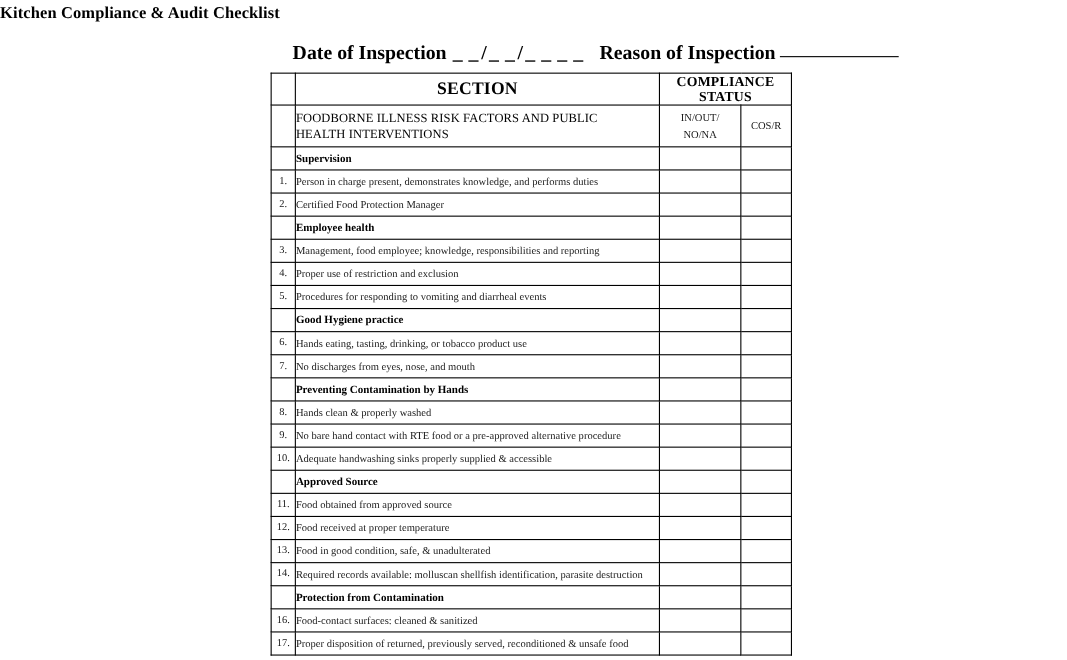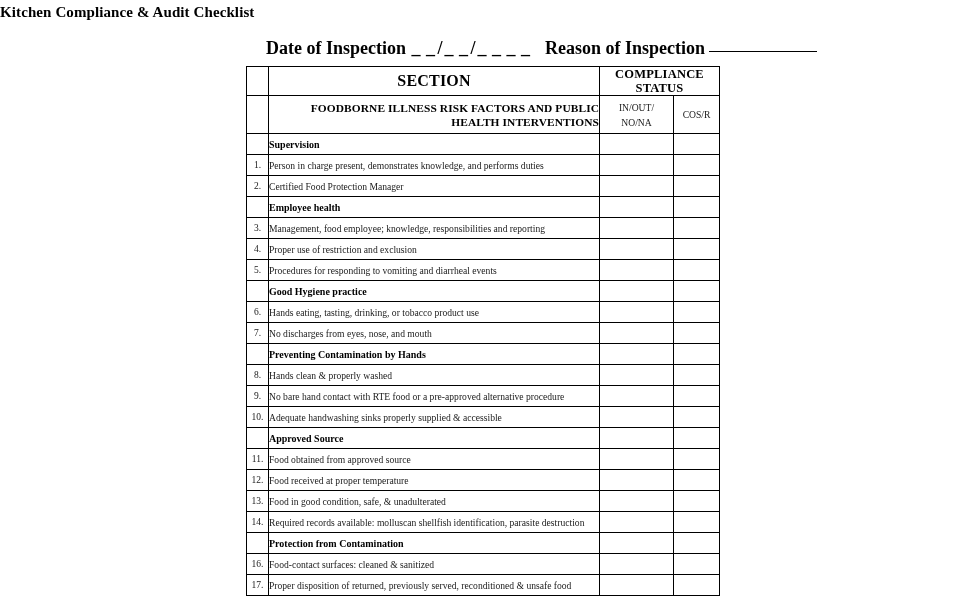--- a/index.html
+++ b/index.html
@@ -92,22 +92,22 @@
     height: 28px;
     font-size: 12.5px;
     font-weight: bold;
     text-align: center;
     line-height: 14px;
     letter-spacing: 0.2px;
   }
   th.h-major {
     height: 37px;
     font-size: 11.4px;
-    font-weight: bold;
-    text-align: right;
+    font-weight: normal;
+    text-align: left;
     line-height: 14px;
     padding: 0 4px;
     letter-spacing: 0.1px;
   }
   th.h-sub {
     height: 37px;
     font-size: 9.6px;
     font-weight: normal;
     text-align: center;
     line-height: 15px;

